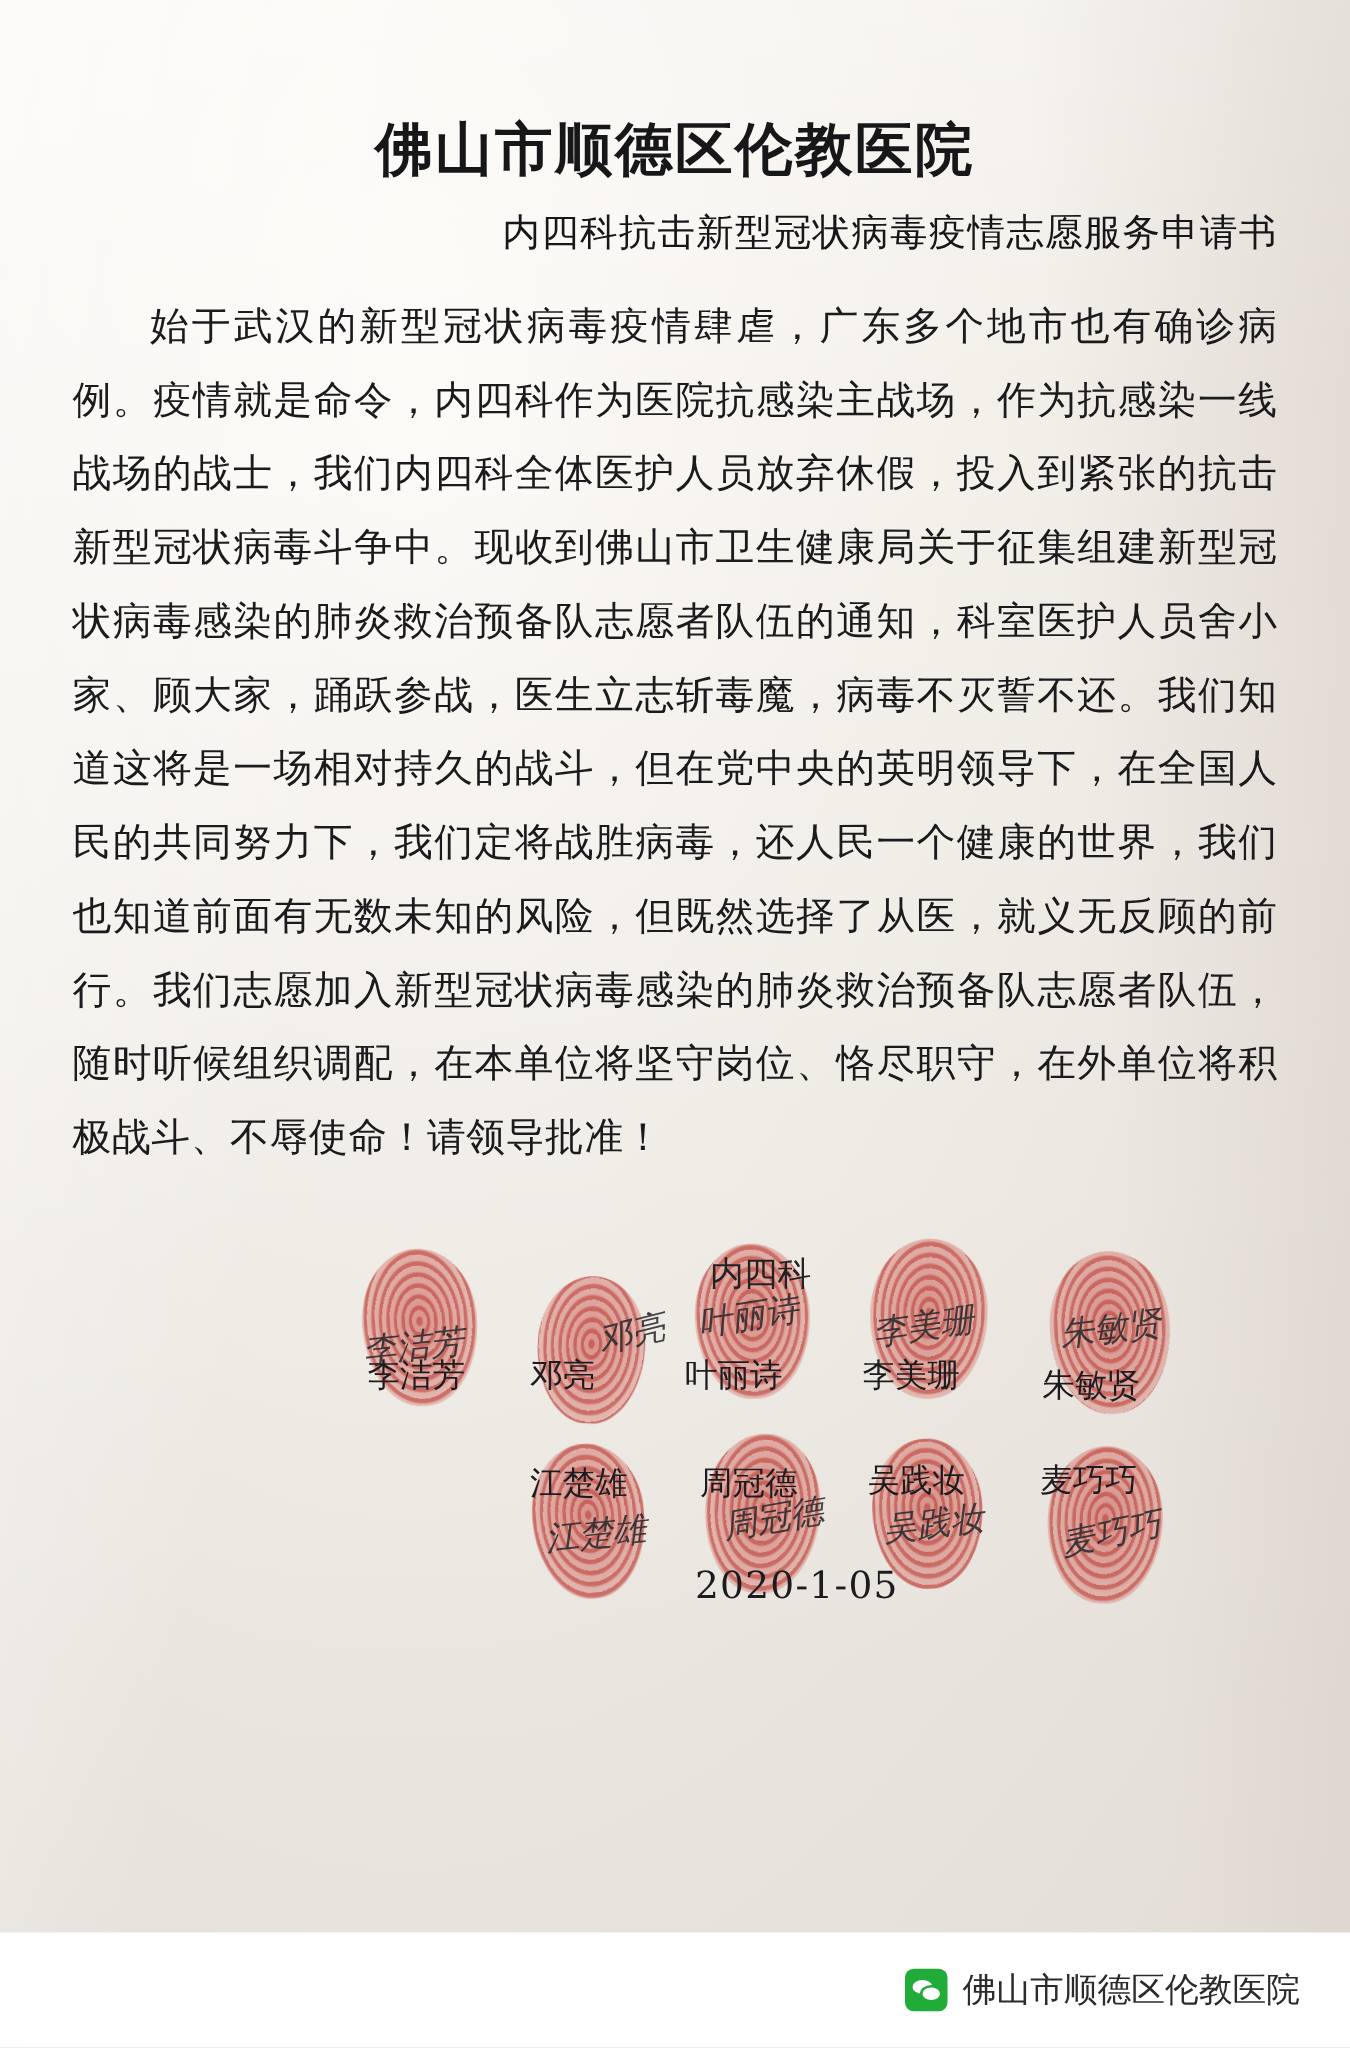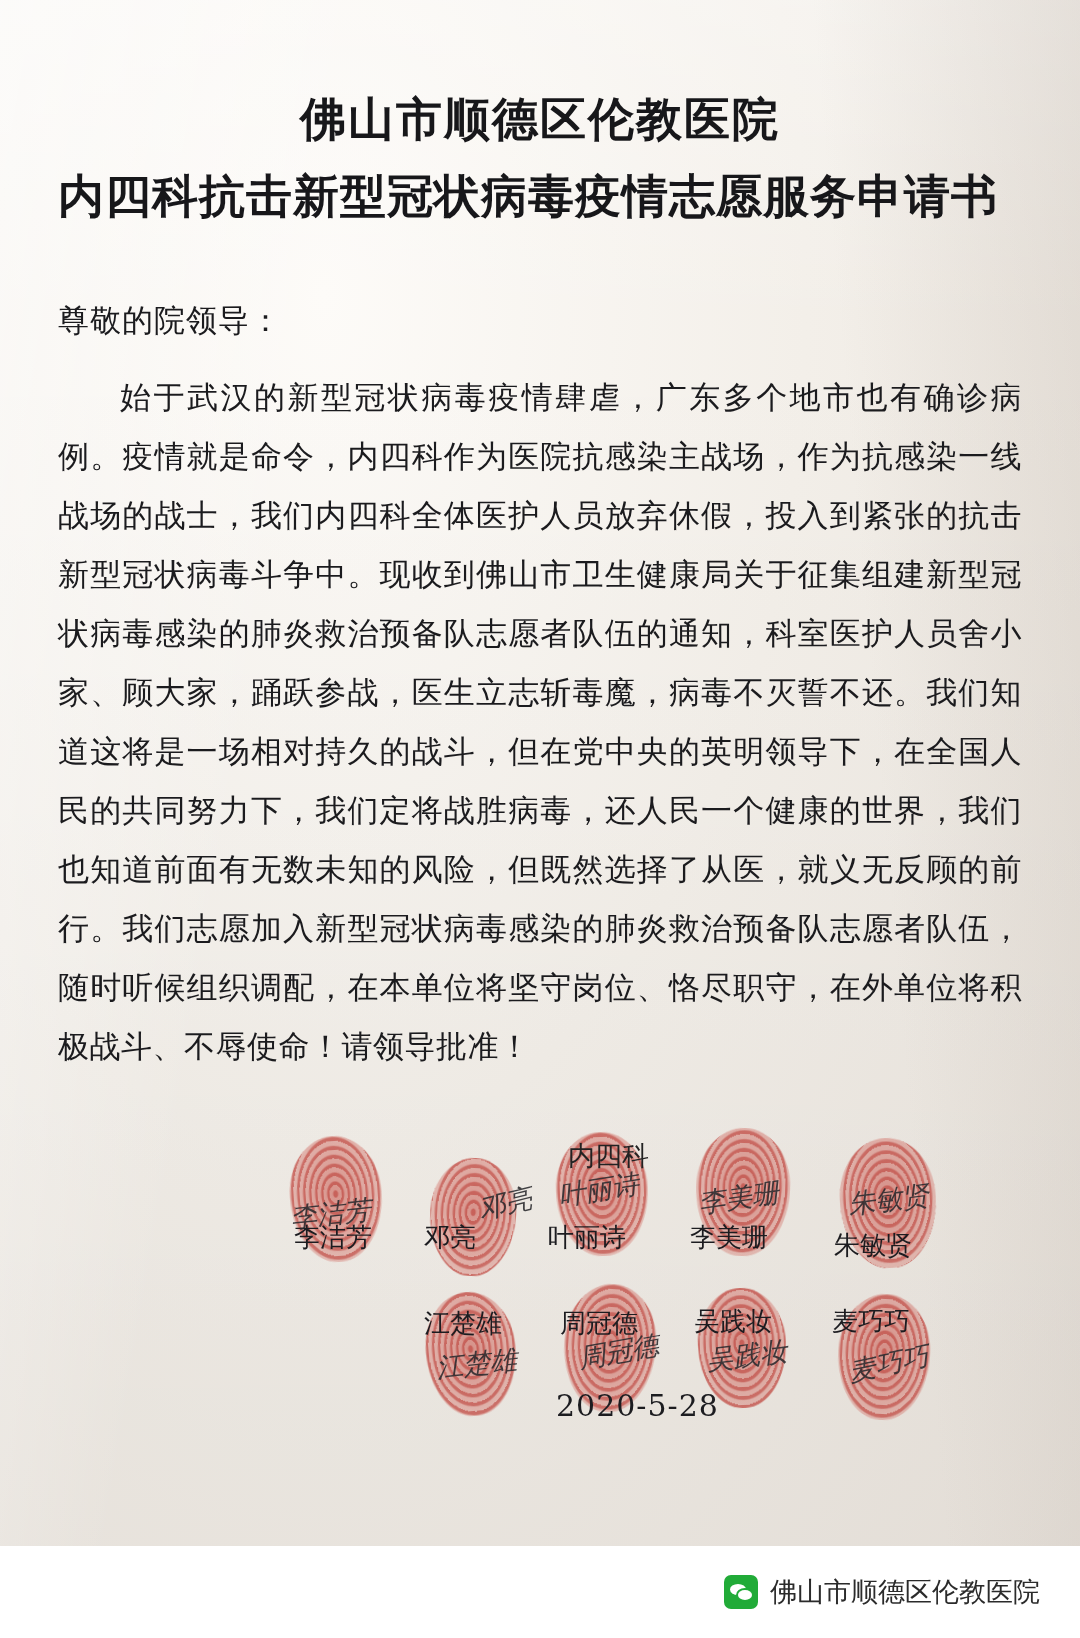--- a/index.html
+++ b/index.html
@@ -47,23 +47,23 @@
     text-align: center;
     font-size: 46px;
     font-weight: bold;
     letter-spacing: 2px;
     color: #17171a;
     margin-top: 92px;
     line-height: 1.2;
     font-family: "DejaVu Serif", "Liberation Serif", serif;
   }
   .title-sub {
-    text-align: left;
-    font-size: 46px;
-    font-weight: bold;
+    text-align: right;
+    font-size: 30px;
+    font-weight: normal;
     letter-spacing: 1px;
     color: #17171a;
     margin-top: 22px;
     line-height: 1.2;
     font-family: "DejaVu Serif", "Liberation Serif", serif;
   }
 
   
   .salutation {
     margin-top: 76px;
@@ -186,21 +186,20 @@
 </style>
 </head>
 <body>
 
 <div id="paper">
   <div class="content">
 
     <div class="title-main">佛山市顺德区伦教医院</div>
     <div class="title-sub">内四科抗击新型冠状病毒疫情志愿服务申请书</div>
 
-    <div class="salutation">尊敬的院领导：</div>
 
     <div class="body-text">
       <p>始于武汉的新型冠状病毒疫情肆虐，广东多个地市也有确诊病例。疫情就是命令，内四科作为医院抗感染主战场，作为抗感染一线战场的战士，我们内四科全体医护人员放弃休假，投入到紧张的抗击新型冠状病毒斗争中。现收到佛山市卫生健康局关于征集组建新型冠状病毒感染的肺炎救治预备队志愿者队伍的通知，科室医护人员舍小家、顾大家，踊跃参战，医生立志斩毒魔，病毒不灭誓不还。我们知道这将是一场相对持久的战斗，但在党中央的英明领导下，在全国人民的共同努力下，我们定将战胜病毒，还人民一个健康的世界，我们也知道前面有无数未知的风险，但既然选择了从医，就义无反顾的前行。我们志愿加入新型冠状病毒感染的肺炎救治预备队志愿者队伍，随时听候组织调配，在本单位将坚守岗位、恪尽职守，在外单位将积极战斗、不辱使命！请领导批准！</p>
     </div>
 
     <div class="sign-area">
 
       <div class="print" style="left:232px; top:12px; width:92px; height:126px; transform:rotate(-4deg);"></div>
       <div class="print" style="left:372px; top:34px; width:86px; height:118px; transform:rotate(3deg);"></div>
       <div class="print" style="left:498px; top:8px; width:92px; height:124px; transform:rotate(-2deg);"></div>
@@ -229,21 +228,21 @@
       <div class="scribble" style="left:420px; top:62px; transform:rotate(-14deg);">邓亮</div>
       <div class="scribble" style="left:500px; top:48px; transform:rotate(-9deg);">叶丽诗</div>
       <div class="scribble" style="left:640px; top:56px; transform:rotate(-8deg);">李美珊</div>
       <div class="scribble" style="left:790px; top:58px; transform:rotate(-7deg);">朱敏贤</div>
 
       <div class="scribble" style="left:378px; top:222px; transform:rotate(-6deg);">江楚雄</div>
       <div class="scribble" style="left:520px; top:210px; transform:rotate(-10deg);">周冠德</div>
       <div class="scribble" style="left:648px; top:214px; transform:rotate(-7deg);">吴践妆</div>
       <div class="scribble" style="left:790px; top:222px; transform:rotate(-12deg);">麦巧巧</div>
 
-      <div class="date" style="left:498px; top:264px;">2020-5-28</div>
+      <div class="date" style="left:498px; top:264px;">2020-1-05</div>
     </div>
 
   </div>
 </div>
 
 <div class="footer">
   <div class="footer-inner">
     <span class="wechat-badge"></span>
     <span class="footer-text">佛山市顺德区伦教医院</span>
   </div>

